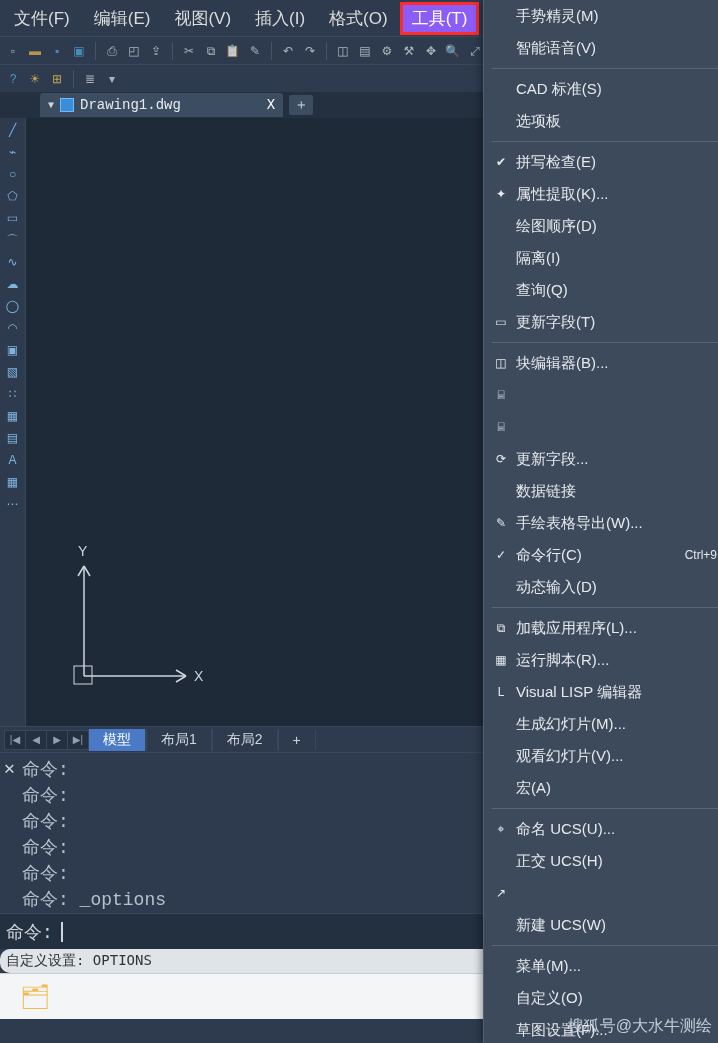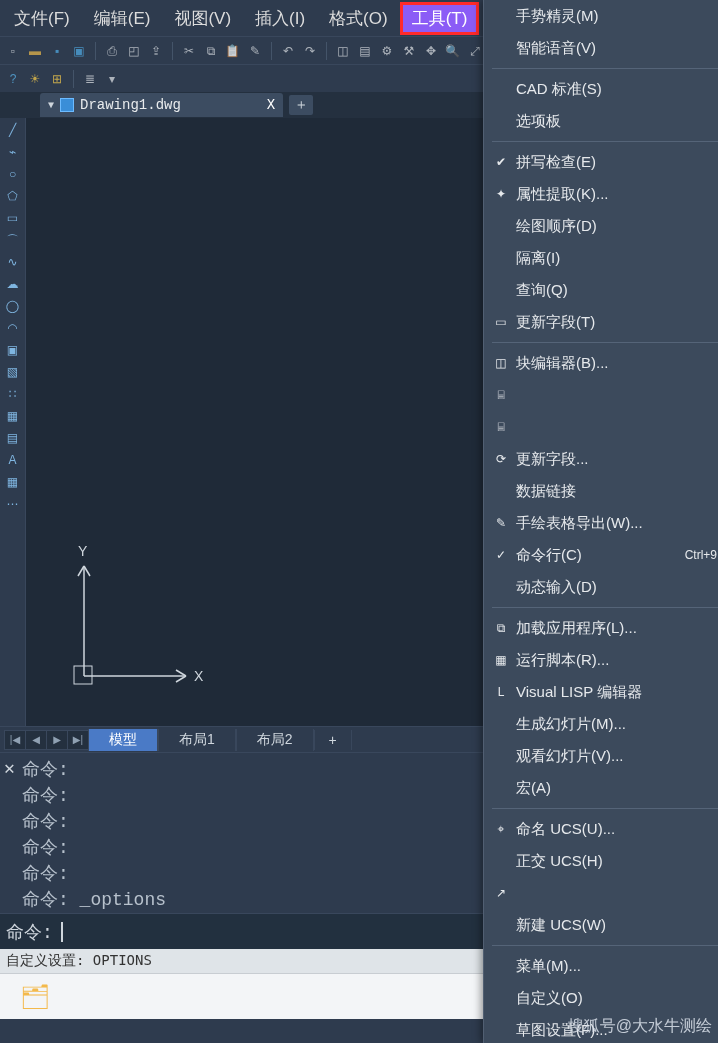--- a/index.html
+++ b/index.html
@@ -111,21 +111,21 @@
 .layoutbar {
   height: 26px;
   background: #2e3b4e;
   display: flex;
   align-items: center;
   border-top: 1px solid #39475c;
   padding-left: 4px;
   gap: 0;
 }
 .navbtn { width: 22px; height: 20px; display:flex; align-items:center; justify-content:center; color:#8fa0b2; font-size:10px; background:#24303f; border:1px solid #39475c; margin-right:-1px; }
-.ltab { padding: 2px 20px; background:#2e3b4e; color:#cfd6dd; font-size:14px; border-left:1px solid #39475c; border-right:1px solid #39475c; }
+.ltab { padding: 2px 14px; background:#2e3b4e; color:#cfd6dd; font-size:14px; border-left:1px solid #39475c; border-right:1px solid #39475c; }
 .ltab.active { background:#4a7ac6; color:#fff; }
 .ltab.add { padding: 2px 14px; }
 
 
 .cmdwin {
   background: #2e3b4e;
   border-top: 1px solid #39475c;
   padding: 4px 6px 4px 4px;
   font-family: "SimSun","Courier New", monospace;
   font-size: 18px;
@@ -154,20 +154,21 @@
 
 .statusbar {
   height: 24px;
   background: #dfe4e8;
   color: #333;
   font-size: 14px;
   display: flex;
   align-items: center;
   padding-left: 6px;
   font-family: "SimSun", monospace;
+  border-radius: 10px;
 }
 
 
 .taskbar {
   height: 46px;
   background: #f3f5f7;
   border-top: 1px solid #c8cdd2;
   display: flex;
   align-items: center;
   padding-left: 20px;

